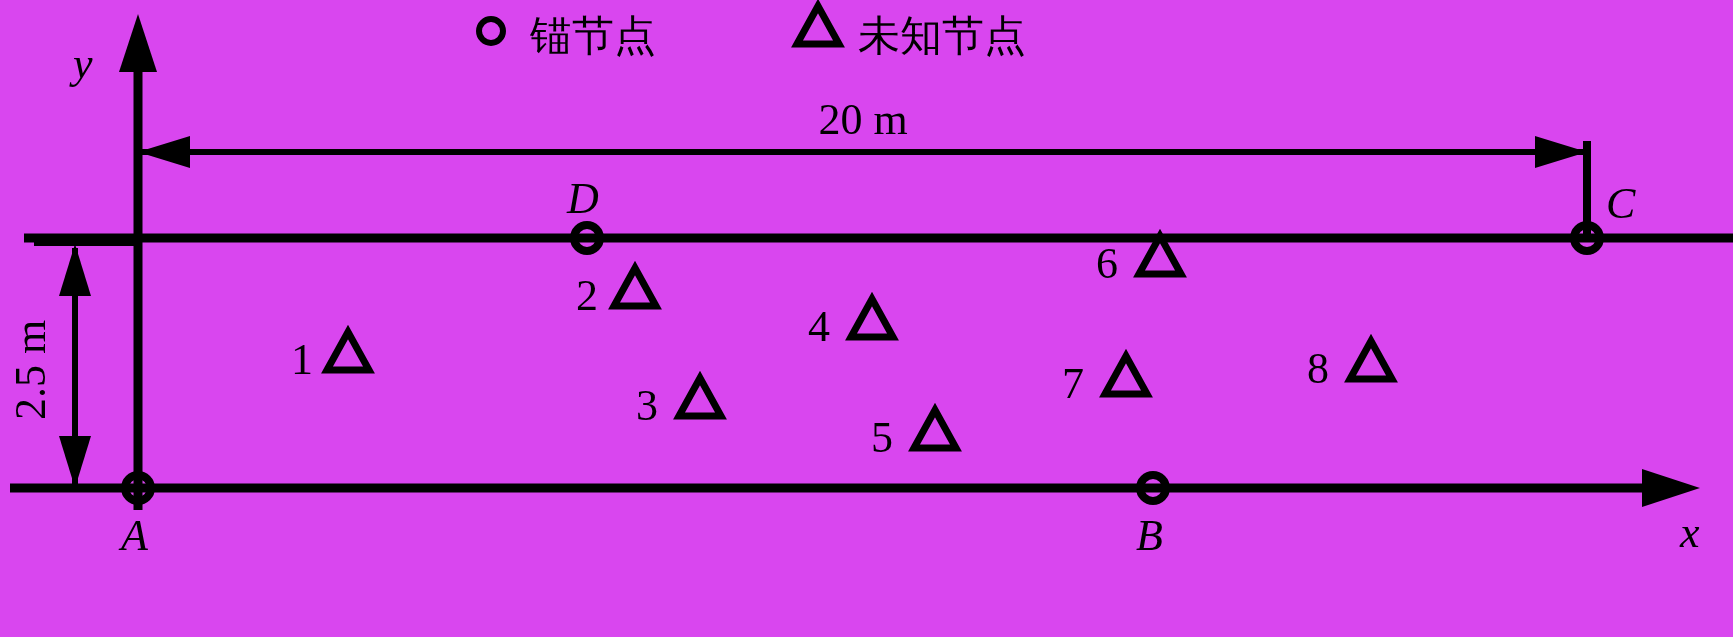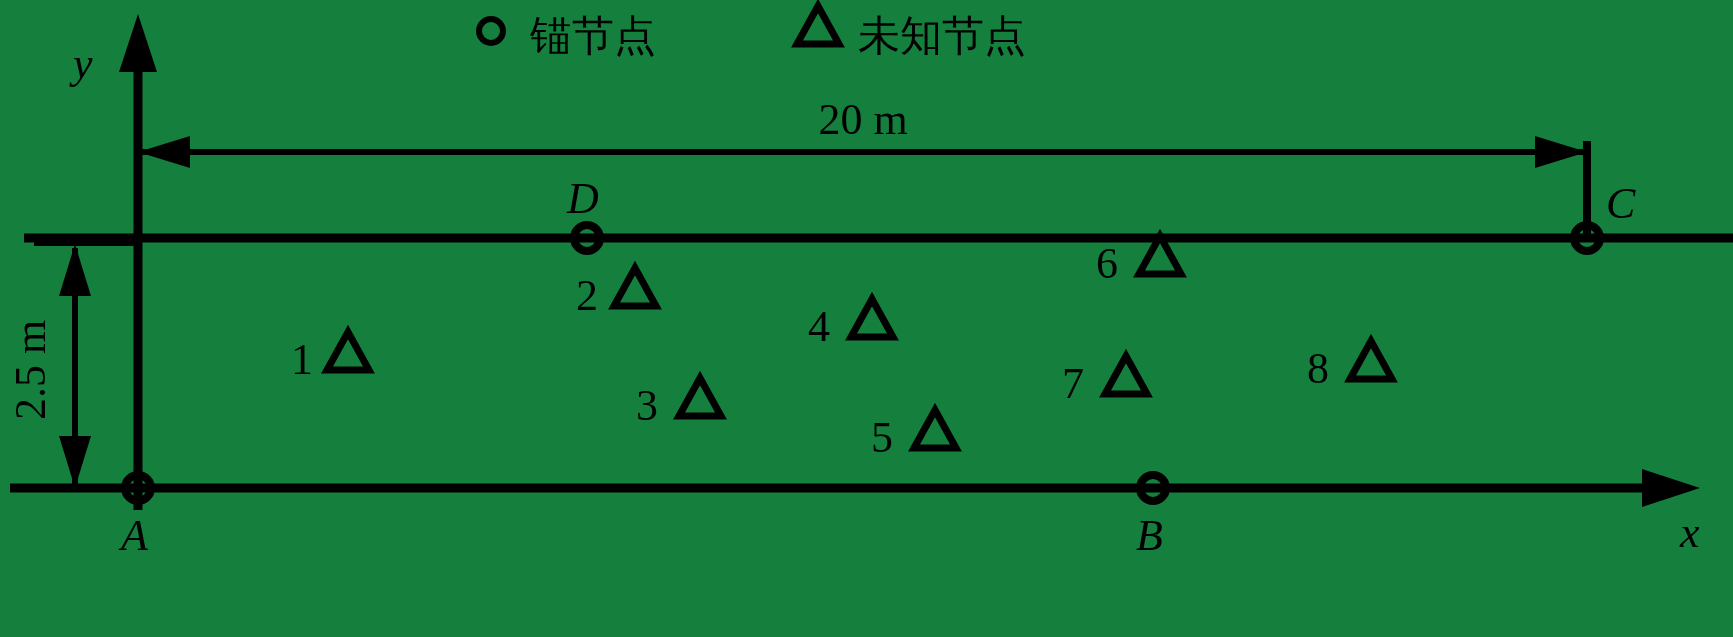--- a/index.html
+++ b/index.html
@@ -4,21 +4,21 @@
 <style>
   html, body {
     margin: 0;
     padding: 0;
     background: #ffffff;
   }
   #stage {
     position: relative;
     width: 1733px;
     height: 637px;
-    background: #15803d;
+    background: #d946ef;
     overflow: hidden;
     font-family: "Liberation Serif", "DejaVu Serif", serif;
   }
   svg#diagram {
     position: absolute;
     left: 0;
     top: 0;
     width: 1733px;
     height: 637px;
     display: block;

